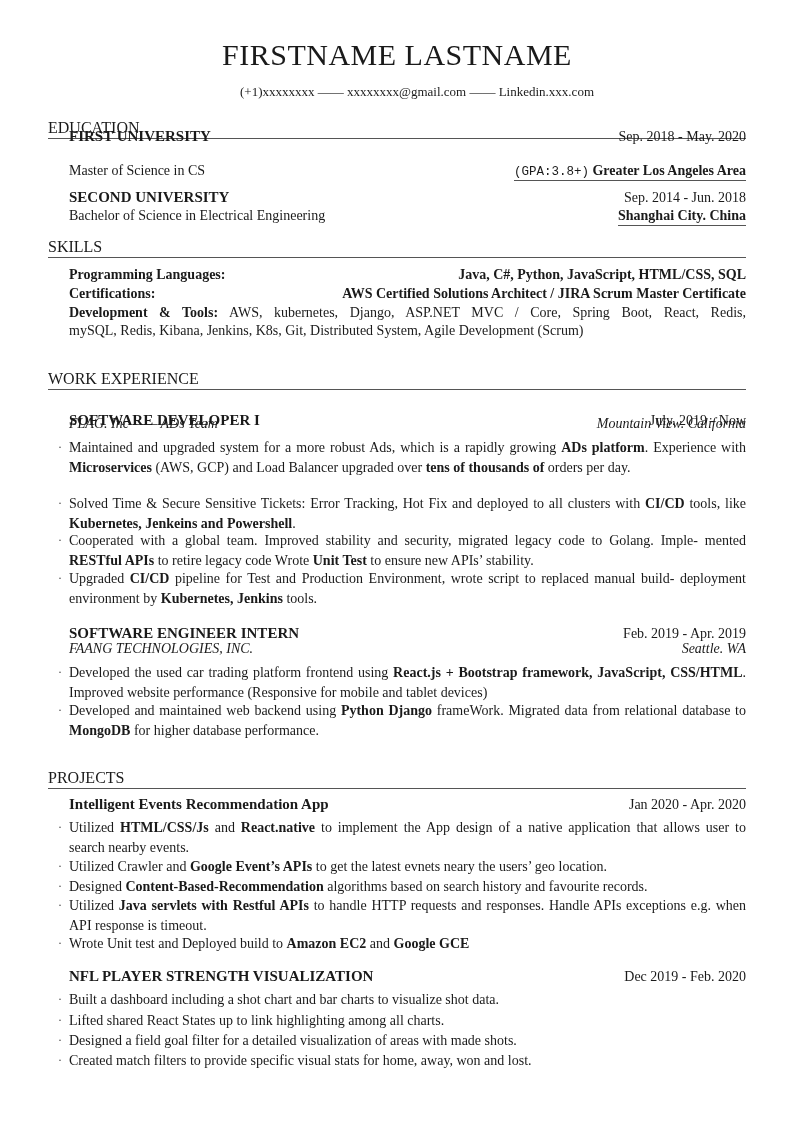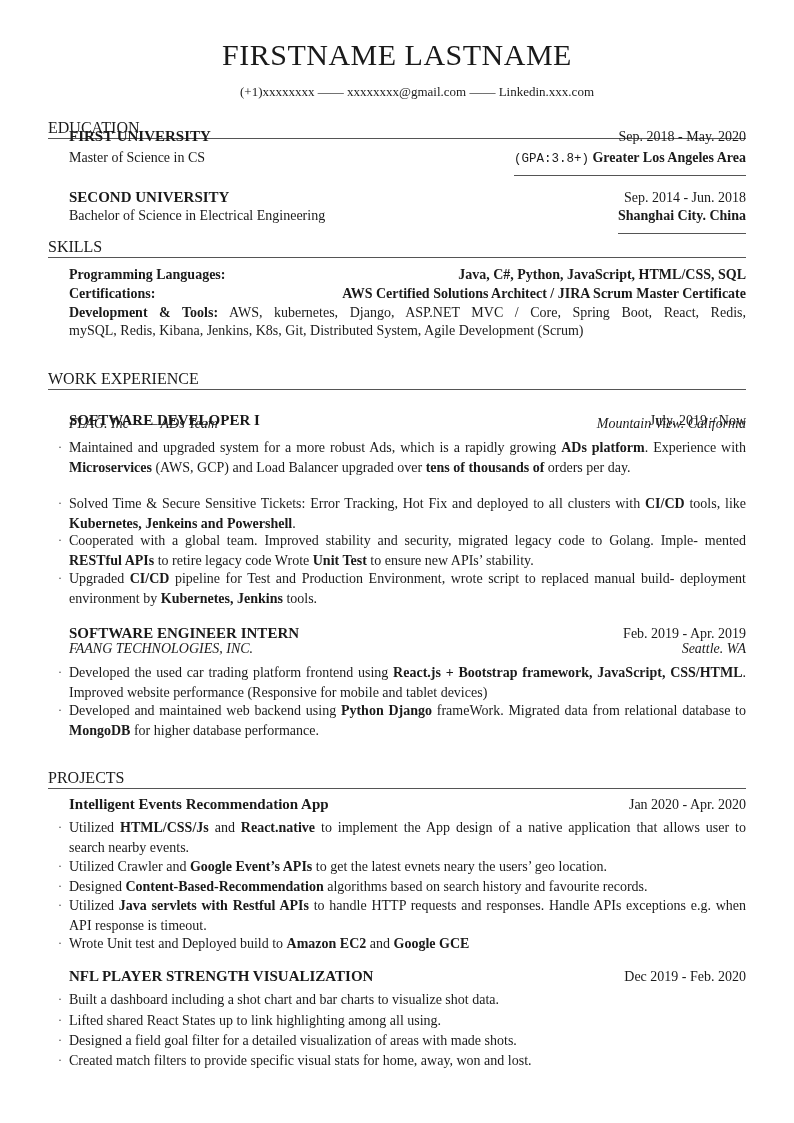--- a/index.html
+++ b/index.html
@@ -29,21 +29,21 @@
   }
   .row {
     position: absolute; left: 69px; width: 677px;
     display: flex; justify-content: space-between; align-items: baseline;
     font-family: "Liberation Serif", serif;
   }
   .bold { font-weight: bold; }
   .ital { font-style: italic; }
   .t15 { font-size: 15px; }
   .t14 { font-size: 14px; }
-  .ul { border-bottom: 1px solid #555; padding-bottom: 9px; }
+  .ul { border-bottom: 1px solid #555; padding-bottom: 1px; }
   .mono { font-family: "Liberation Mono", monospace; font-size: 12.5px; font-weight: normal; }
   .line {
     position: absolute; left: 69px; width: 677px;
     font-family: "Liberation Serif", serif; font-size: 14px; line-height: 19px;
   }
   .justify { text-align: justify; text-align-last: justify; font-family: Liberation Serif, serif; }
   .skill-row { display: flex; justify-content: space-between; }
   .bullet {
     position: absolute; left: 56px; width: 690px;
     font-family: "Liberation Serif", serif; font-size: 14px; line-height: 19.5px;
@@ -59,21 +59,21 @@
 
   <div class="name">FIRSTNAME LASTNAME</div>
   <div class="contact">(+1)xxxxxxxx —— xxxxxxxx@gmail.com —— Linkedin.xxx.com</div>
 
   <div class="section-head" style="top:119px;">EDUCATION</div>
 
   <div class="row" style="top:128px;align-items:center;">
     <span class="bold t15">FIRST UNIVERSITY</span>
     <span class="t14">Sep. 2018 - May. 2020</span>
   </div>
-  <div class="row" style="top:150px;gap:48px;">
+  <div class="row" style="top:163px;gap:48px;">
     <span class="t14">Master of Science in CS</span>
     <span class="bold t14 ul"><span class="mono">(GPA:3.8+)</span> <span>Greater Los Angeles Area</span></span>
   </div>
 
   <div class="row" style="top:189px;">
     <span class="bold t15">SECOND UNIVERSITY</span>
     <span class="t14">Sep. 2014 - Jun. 2018</span>
   </div>
   <div class="row" style="top:208px;">
     <span class="t14">Bachelor of Science in Electrical Engineering</span>
@@ -177,21 +177,21 @@
     <span class="bold t15">NFL PLAYER STRENGTH VISUALIZATION</span>
     <span class="t14">Dec 2019 - Feb. 2020</span>
   </div>
   <div id="proj1">
       <div class="bullet" style="top: 990px;">
         <span class="dot">·</span>
         <div class="body"><span>Built a dashboard including a shot chart and bar charts to visualize shot data.</span></div>
       </div>
       <div class="bullet" style="top: 1011px;">
         <span class="dot">·</span>
-        <div class="body"><span>Lifted shared React States up to link highlighting among all using.</span></div>
+        <div class="body"><span>Lifted shared React States up to link highlighting among all charts.</span></div>
       </div>
       <div class="bullet" style="top: 1031px;">
         <span class="dot">·</span>
         <div class="body"><span>Designed a field goal filter for a detailed visualization of areas with made shots.</span></div>
       </div>
       <div class="bullet" style="top: 1051px;">
         <span class="dot">·</span>
         <div class="body"><span>Created match filters to provide specific visual stats for home, away, won and lost.</span></div>
       </div>
     </div>

